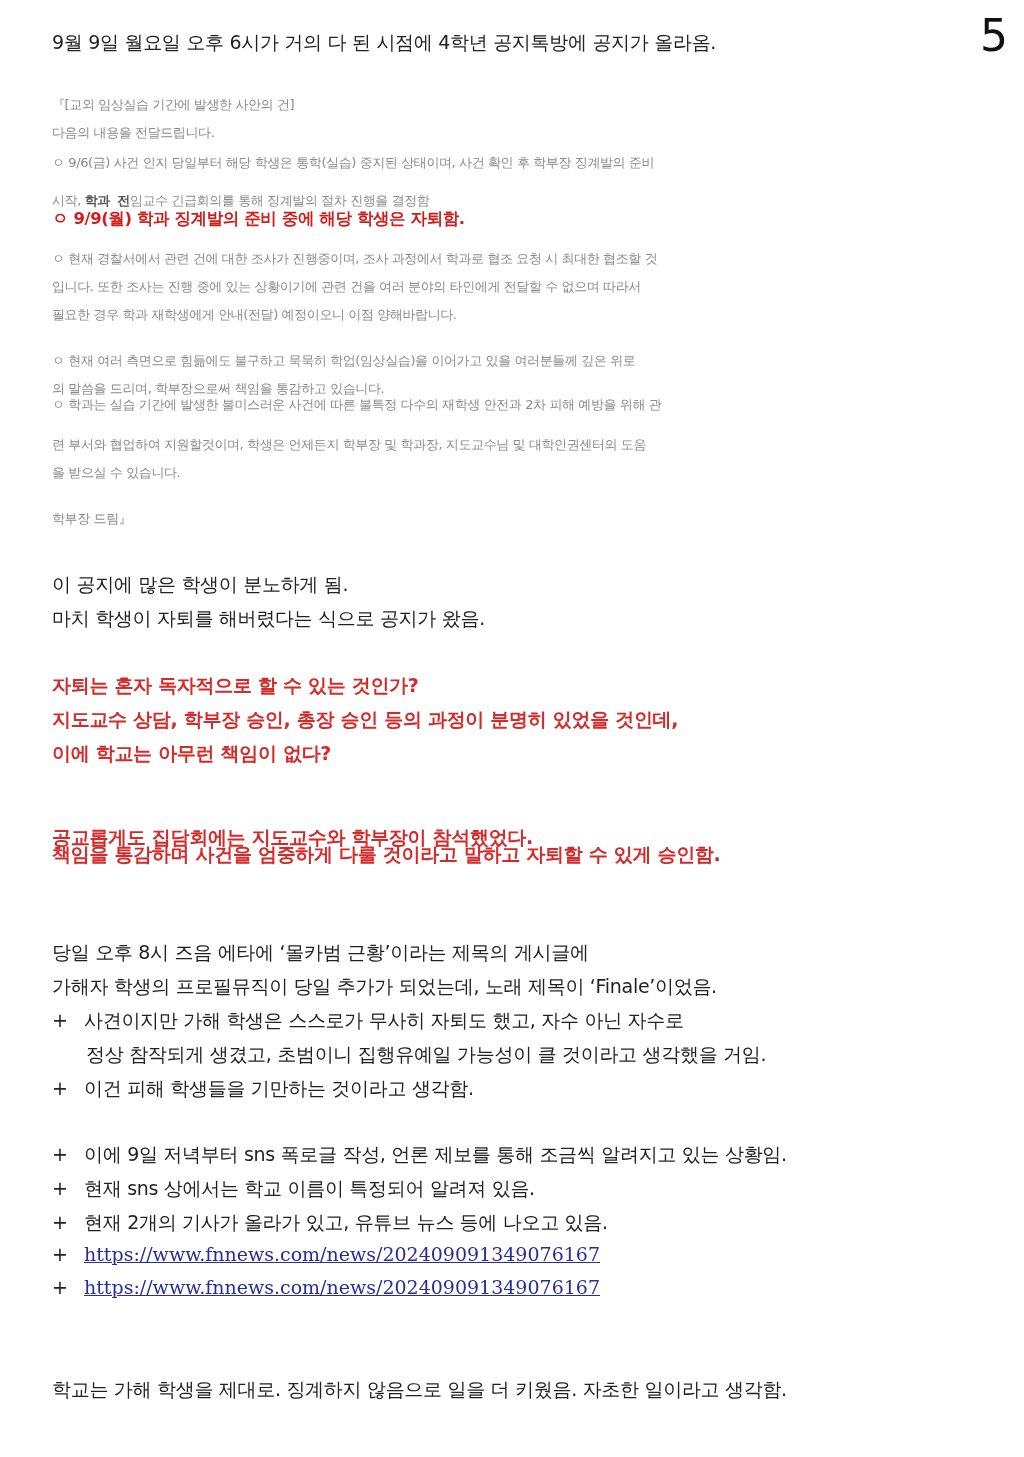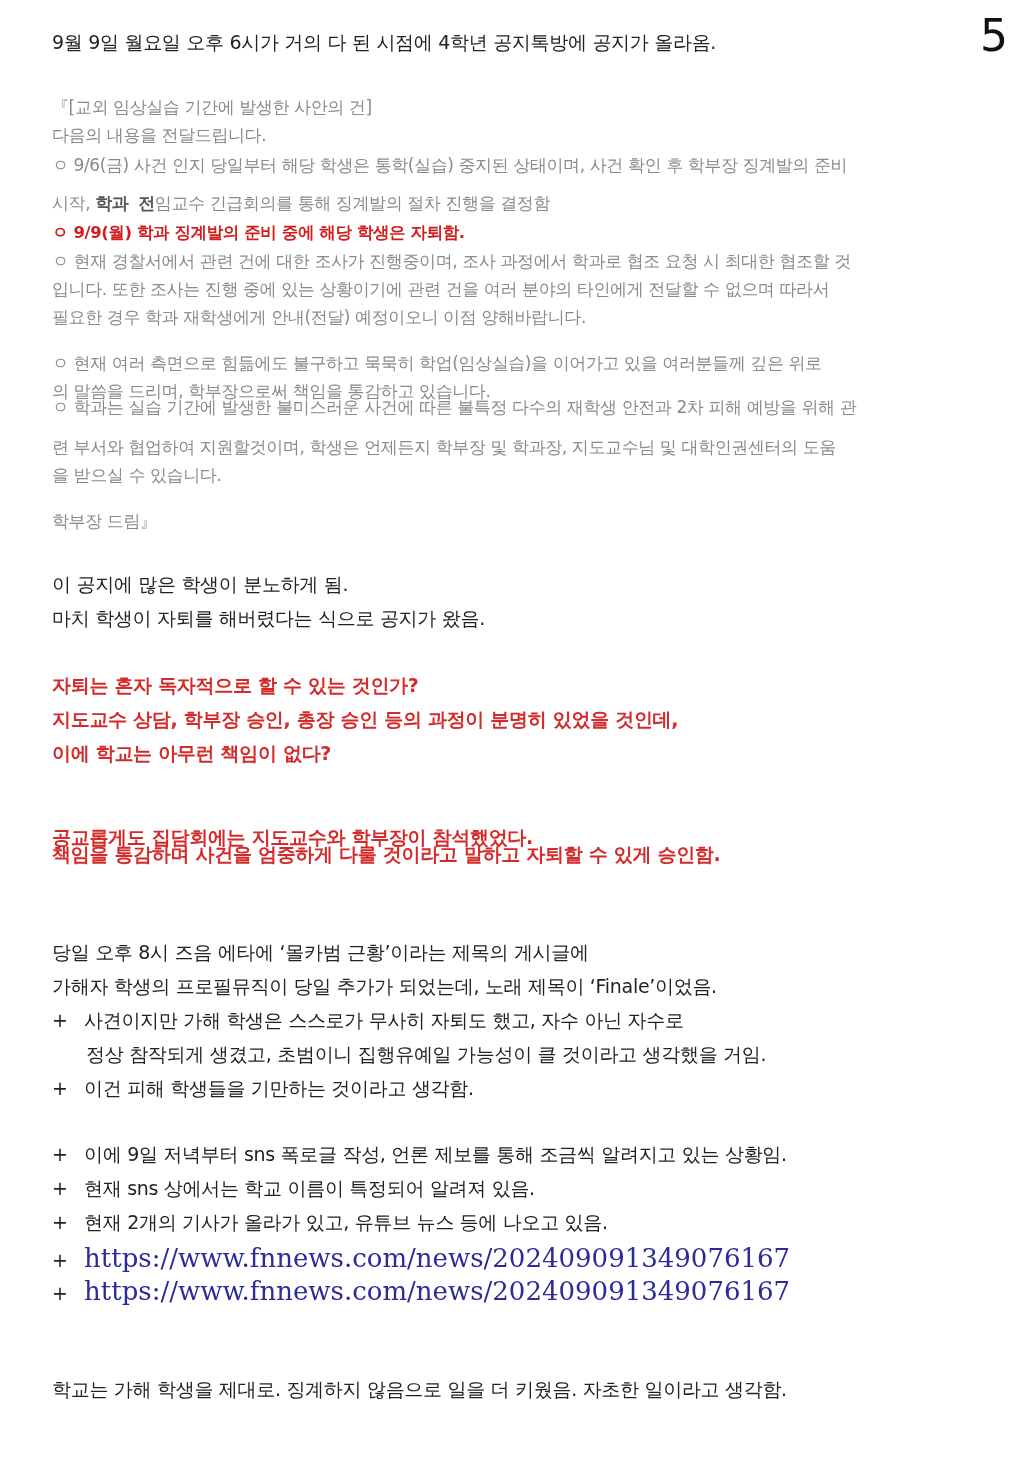--- a/index.html
+++ b/index.html
@@ -28,21 +28,21 @@
       position: absolute;
       left: 52px;
       white-space: nowrap;
       letter-spacing: -0.3px;
     }
     .heading-line {
       font-size: 19px;
       color: #222;
     }
     .notice {
-      font-size: 17px;
+      font-size: 13px;
       color: #8a8a8a;
       letter-spacing: -0.4px;
     }
     .notice .bold-gray {
       font-weight: bold;
       color: #555;
       font-family: Liberation Mono, monospace;
     }
     .notice-red {
       font-size: 16.5px;
@@ -61,41 +61,42 @@
     }
     .bullet {
       display: inline-block;
       width: 32px;
     }
     .indent {
       padding-left: 34px;
     }
     .link {
       font-family: "DejaVu Serif", serif;
-      font-size: 26px;
+      font-size: 19px;
       color: #2b2b9a;
+      text-decoration: underline;
       letter-spacing: 0;
     }
   </style>
 </head>
 <body>
 
 <div class="page-number">5</div>
 
 <div class="line heading-line" style="top:30px;">9월 9일 월요일 오후 6시가 거의 다 된 시점에 4학년 공지톡방에 공지가 올라옴.</div>
 
 <div>
   <div class="line notice" style="top:96px;">『[교외 임상실습 기간에 발생한 사안의 건]</div>
   <div class="line notice" style="top:124px;">다음의 내용을 전달드립니다.</div>
 
   <div class="line notice" style="top:154px;">ㅇ 9/6(금) 사건 인지 당일부터 해당 학생은 통학(실습) 중지된 상태이며, 사건 확인 후 학부장 징계발의 준비</div>
   <div class="line notice" style="top:192px;">
     <span>시작, </span><span class="bold-gray">학과 전</span><span>임교수 긴급회의를 통해 징계발의 절차 진행을 결정함</span>
   </div>
-  <div class="line notice-red" style="top:222px;">ㅇ 9/9(월) 학과 징계발의 준비 중에 해당 학생은 자퇴함.</div>
+  <div class="line notice-red" style="top:208px;">ㅇ 9/9(월) 학과 징계발의 준비 중에 해당 학생은 자퇴함.</div>
 
   <div class="line notice" style="top:250px;">ㅇ 현재 경찰서에서 관련 건에 대한 조사가 진행중이며, 조사 과정에서 학과로 협조 요청 시 최대한 협조할 것</div>
   <div class="line notice" style="top:278px;">입니다. 또한 조사는 진행 중에 있는 상황이기에 관련 건을 여러 분야의 타인에게 전달할 수 없으며 따라서</div>
   <div class="line notice" style="top:306px;">필요한 경우 학과 재학생에게 안내(전달) 예정이오니 이점 양해바랍니다.</div>
 
   <div class="line notice" style="top:352px;">ㅇ 현재 여러 측면으로 힘듦에도 불구하고 묵묵히 학업(임상실습)을 이어가고 있을 여러분들께 깊은 위로</div>
   <div class="line notice" style="top:380px;">의 말씀을 드리며, 학부장으로써 책임을 통감하고 있습니다.</div>
   <div class="line notice" style="top:396px;">ㅇ 학과는 실습 기간에 발생한 불미스러운 사건에 따른 불특정 다수의 재학생 안전과 2차 피해 예방을 위해 관</div>
   <div class="line notice" style="top:436px;">련 부서와 협업하여 지원할것이며, 학생은 언제든지 학부장 및 학과장, 지도교수님  및  대학인권센터의 도움</div>
   <div class="line notice" style="top:464px;">을 받으실 수 있습니다.</div>

